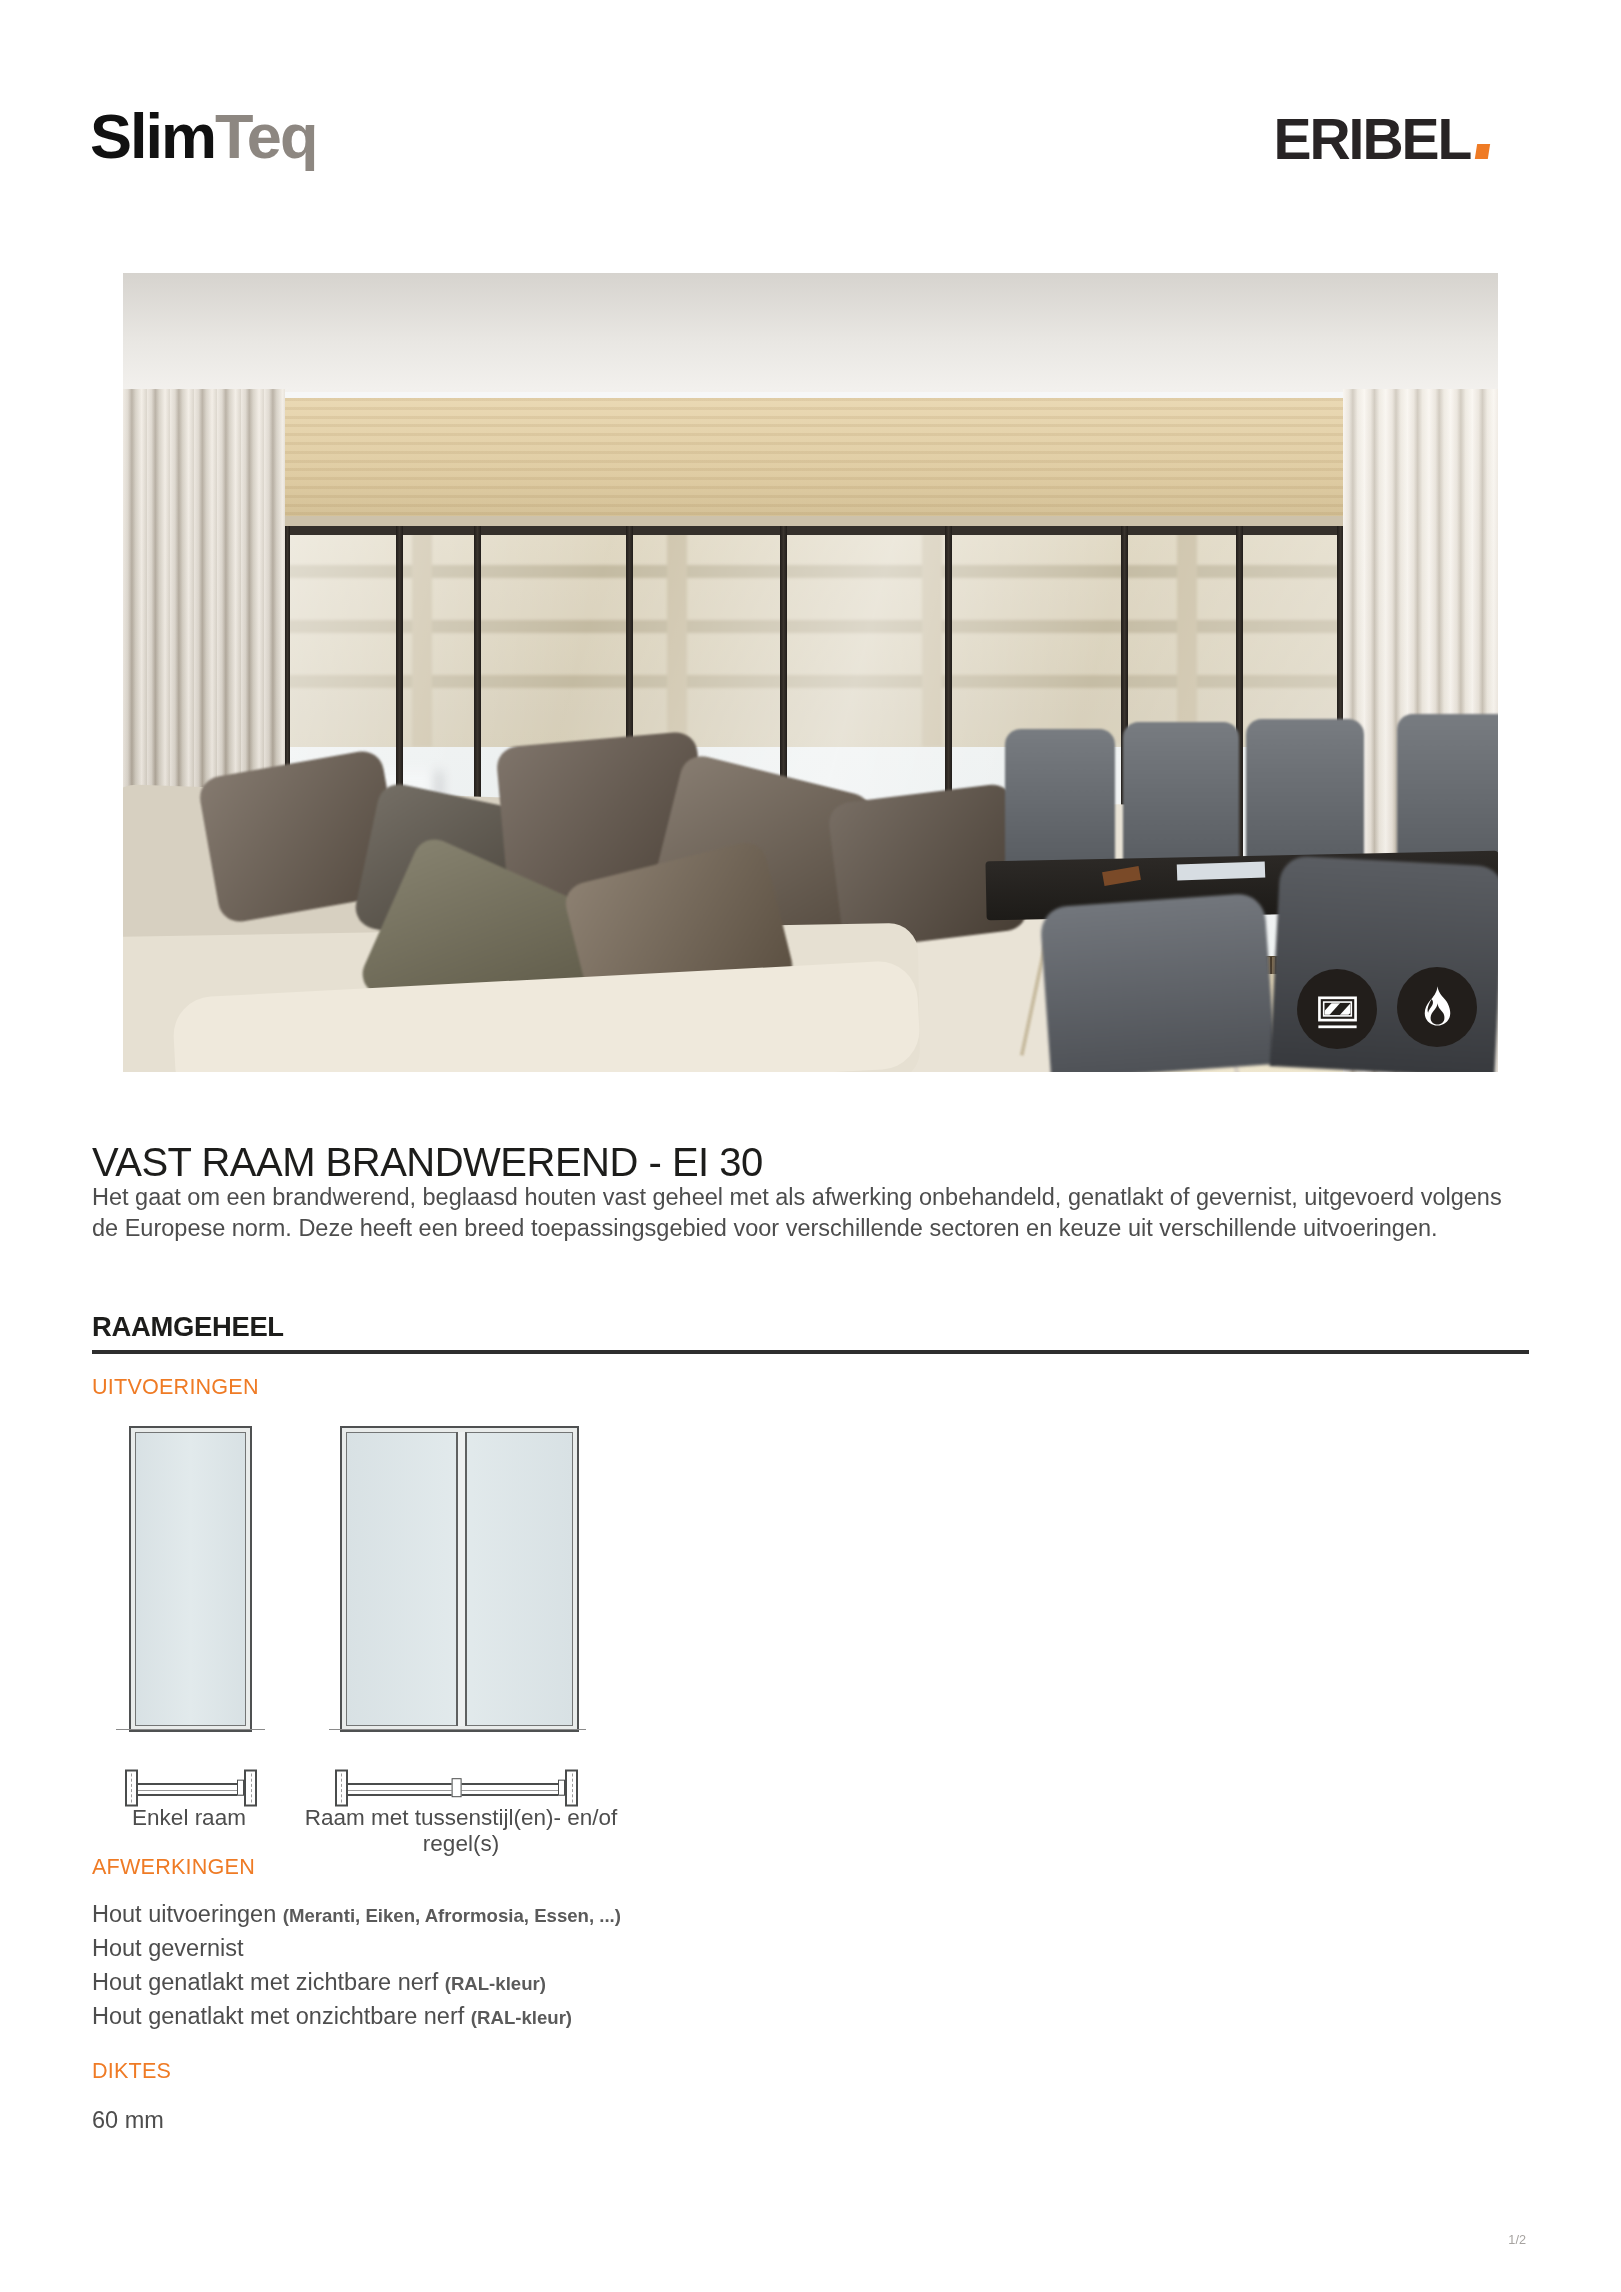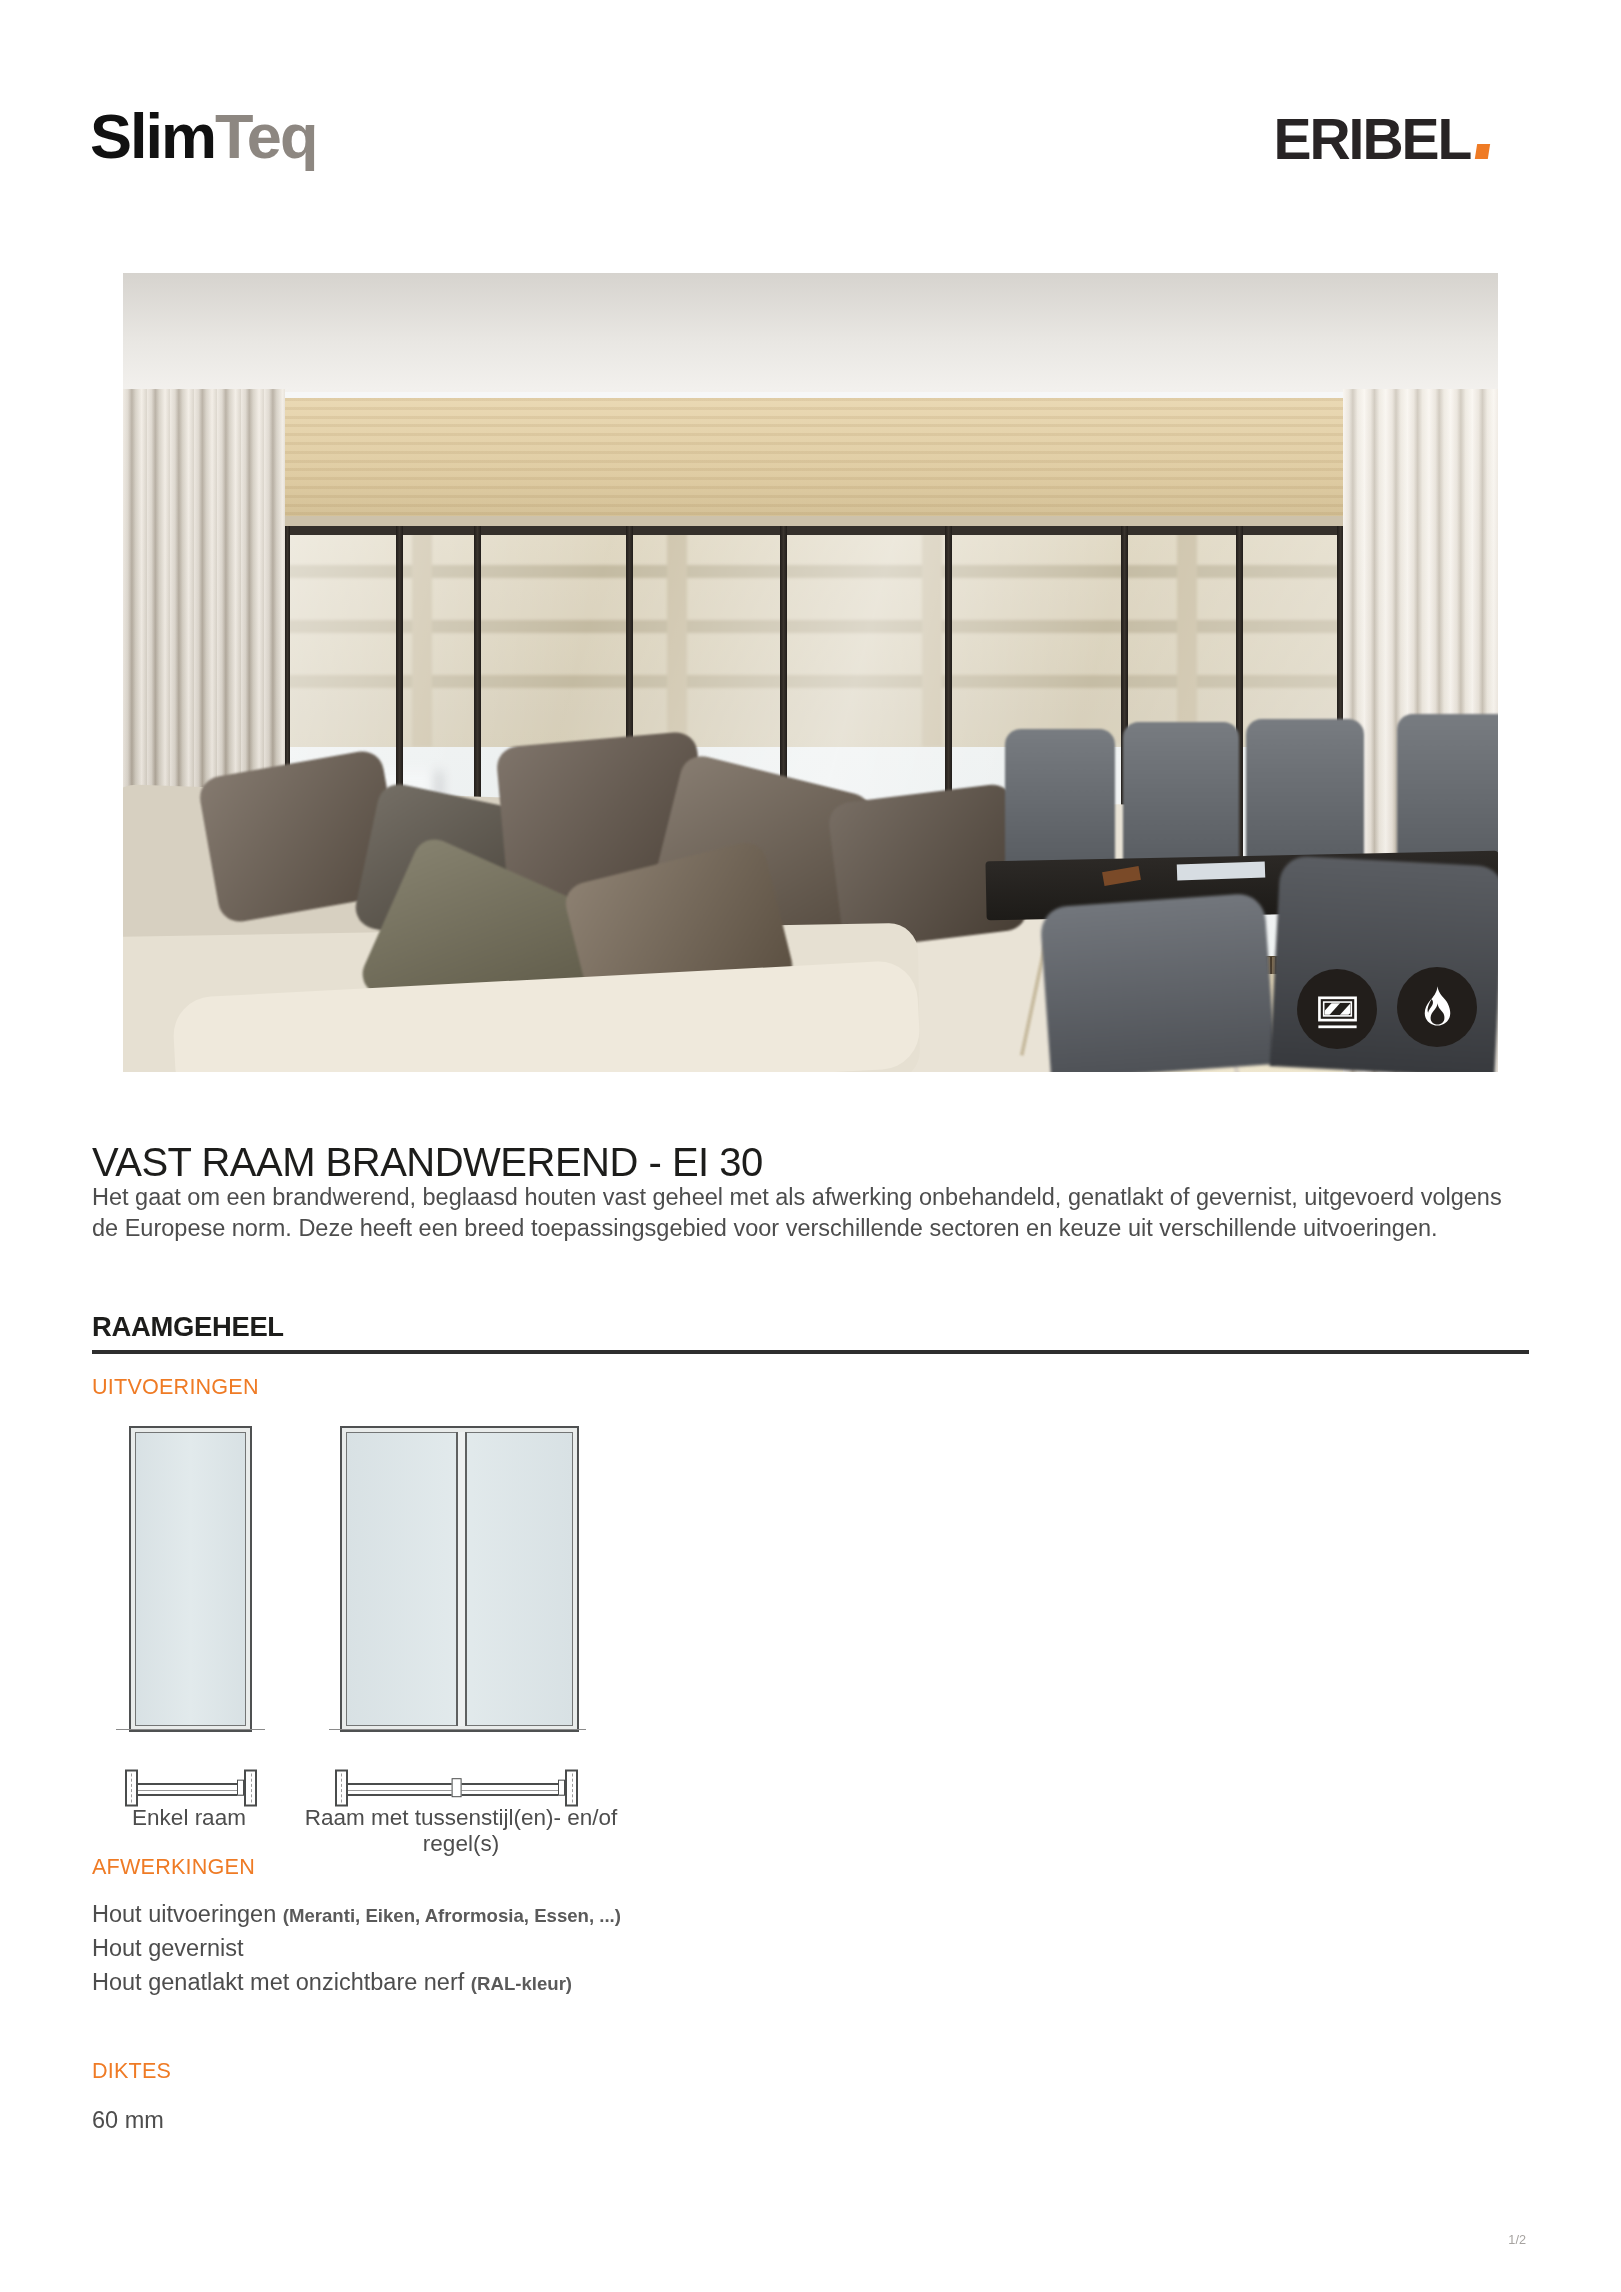--- a/index.html
+++ b/index.html
@@ -264,20 +264,21 @@
     <div class="mid"></div>
     <div class="bracket"></div>
   </div>
   <div class="diagram-label dl1">Enkel raam</div>
   <div class="diagram-label dl2">Raam met tussenstijl(en)- en/of regel(s)</div>
 
   <div class="h3 afw">AFWERKINGEN</div>
   <div class="finishlist">
     <div><span>Hout uitvoeringen </span><span class="note">(Meranti, Eiken, Afrormosia, Essen, ...)</span></div>
     <div><span>Hout gevernist</span><span class="note"></span></div>
+    <div><span>Hout genatlakt met zichtbare nerf </span><span class="note">(RAL-kleur)</span></div>
     <div><span>Hout genatlakt met onzichtbare nerf </span><span class="note">(RAL-kleur)</span></div>
   </div>
 
   <div class="h3 dik">DIKTES</div>
   <div class="thickness">60 mm</div>
 
   <div class="pageno">1/2</div>
 
 </div>
 

